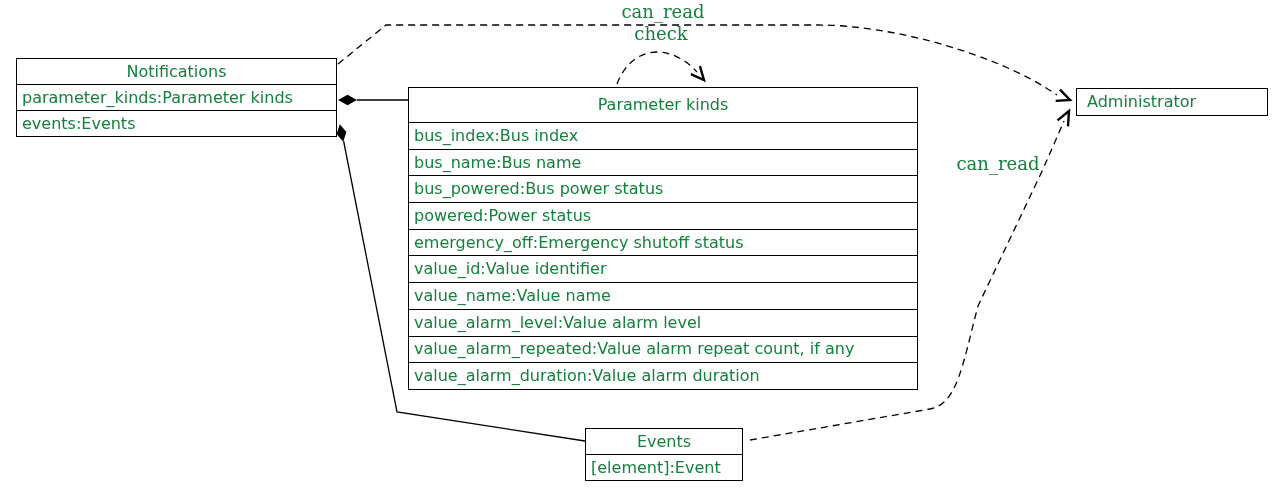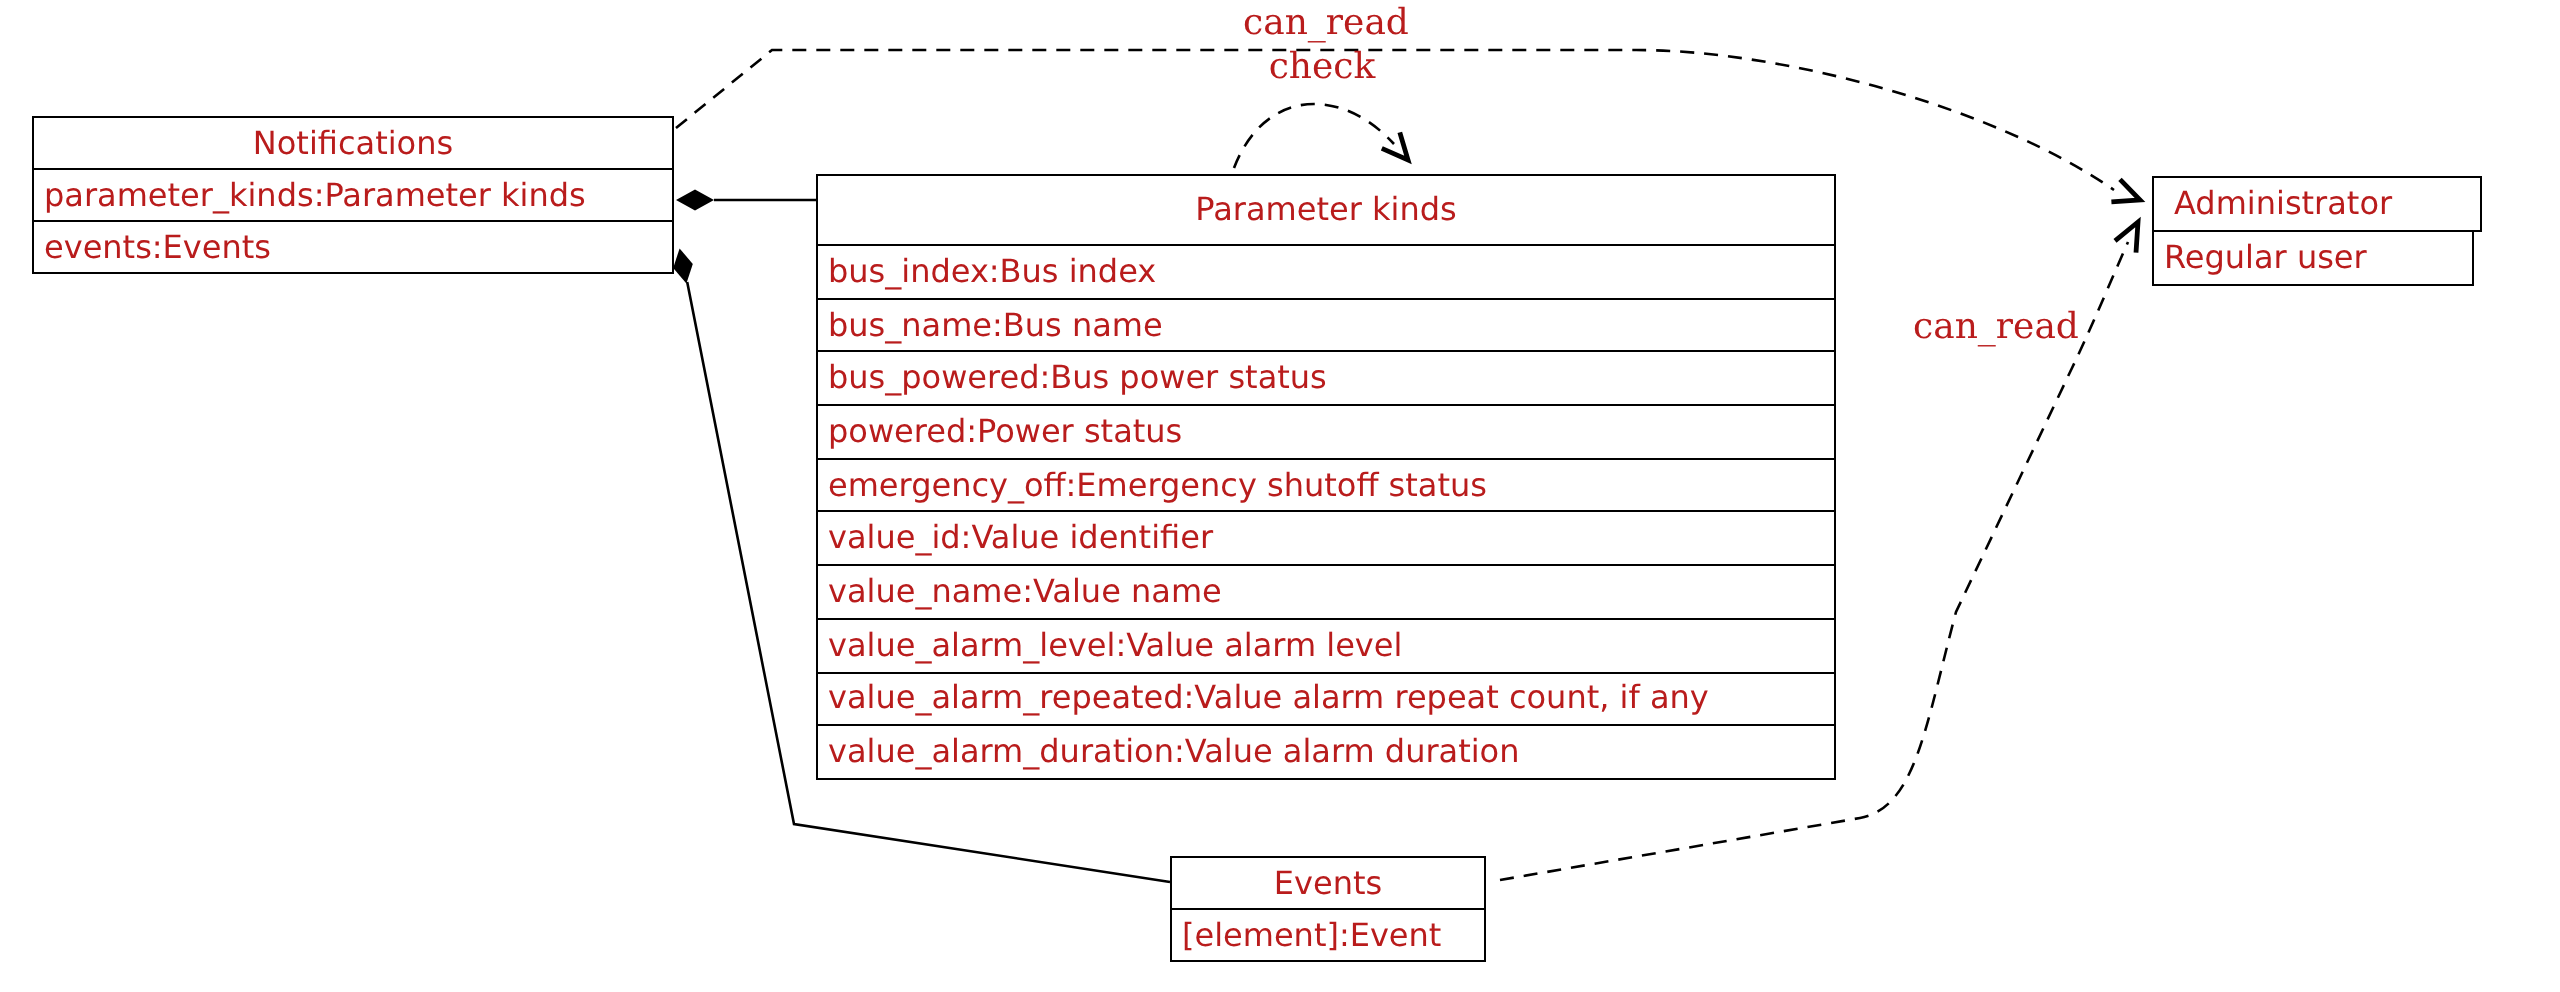--- a/index.html
+++ b/index.html
@@ -2,21 +2,21 @@
 <html><head>
 <meta charset="utf-8">
 <style>
   html, body { margin: 0; padding: 0; background: #ffffff; }
   .canvas {
     position: relative;
     width: 1280px;
     height: 496px;
     background: #ffffff;
     font-family: "DejaVu Sans", sans-serif;
-    color: #b91c1c;
+    color: #15803d;
     overflow: hidden;
   }
   .edges {
     position: absolute;
     left: 0; top: 0;
     width: 1280px; height: 496px;
     pointer-events: none;
   }
   .node { position: absolute; }
   .cell {
@@ -93,22 +93,21 @@
     <div class="cell row" style="height:27.7px;">powered:Power status</div>
     <div class="cell row" style="height:27.7px;">emergency_off:Emergency shutoff status</div>
     <div class="cell row" style="height:27.7px;">value_id:Value identifier</div>
     <div class="cell row" style="height:27.7px;">value_name:Value name</div>
     <div class="cell row" style="height:27.7px;">value_alarm_level:Value alarm level</div>
     <div class="cell row" style="height:27.7px;">value_alarm_repeated:Value alarm repeat count, if any</div>
     <div class="cell row" style="height:27.7px;">value_alarm_duration:Value alarm duration</div>
   </div>
 
   <div class="node" style="left:1073px; top:88px; width:190px;">
-    <div class="cell row" style="height:28px; width:165px; margin-left:3px;padding-left:10px;">Administrator</div>
-    <div class="cell row" style="height:28px; width:161px; margin-left:3px;">Regular user</div>
+    <div class="cell row" style="height:28px; width:192px; margin-left:3px;padding-left:10px;">Administrator</div>
   </div>
 
   <div class="node" style="left:585px; top:428px; width:158px;">
     <div class="cell hdr" style="height:27px;">Events</div>
     <div class="cell row" style="height:27px;">[element]:Event</div>
   </div>
 
 </div>
 
 </body></html>

